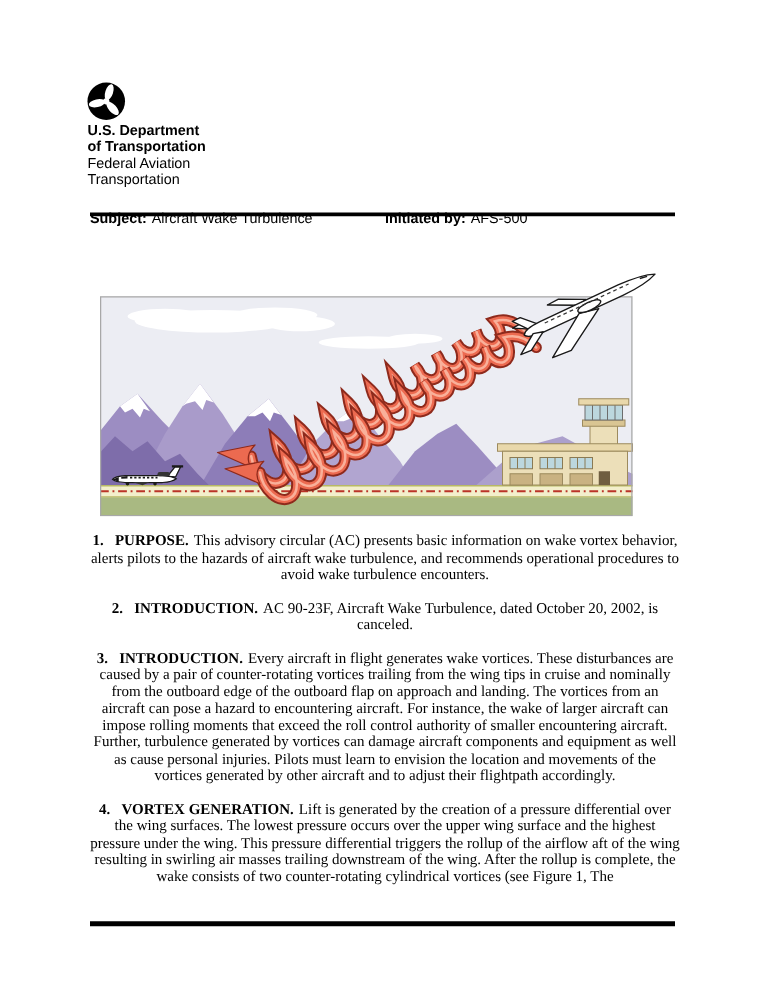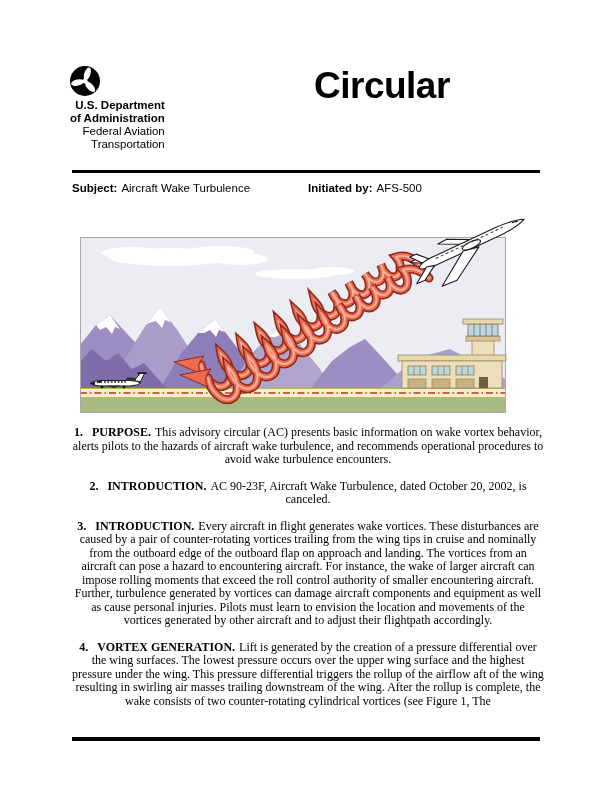--- a/index.html
+++ b/index.html
@@ -2,28 +2,28 @@
 <html><head>
 <meta charset="utf-8">
 <style>
   html,body{margin:0;padding:0;background:#ffffff;}
   .page{
     position:relative;width:612px;height:792px;background:#ffffff;
     font-family:"Liberation Sans",sans-serif;color:#000;overflow:hidden;
   }
   
   .logo{position:absolute;left:68px;top:64px;width:34px;height:34px;}
-  .agency{position:absolute;left:70px;top:99px;font-size:11.5px;line-height:13px;text-align:right;}
+  .agency{position:absolute;left:70px;top:99px;font-size:11.5px;line-height:13px;}
   .agency .b{font-weight:bold;}
   .doc-title{position:absolute;left:314px;top:62px;font-size:37px;line-height:47px;
     font-weight:bold;letter-spacing:-0.5px;}
   .rule{position:absolute;background:#000;}
   .head-rule{left:72px;top:170px;width:468px;height:2.5px;}
   .foot-rule{left:72px;top:737px;width:468px;height:4px;}
-  .meta{position:absolute;top:179px;font-size:11.5px;line-height:18px;}
+  .meta{position:absolute;top:166px;font-size:11.5px;line-height:18px;}
   .meta .lbl{font-weight:bold;margin-right:4px;}
   .meta-col1{left:72px;}
   .meta-col2{left:308px;}
   .meta-col3{left:434px;}
   .meta-row{height:18px;white-space:nowrap;}
   
   .figure{position:absolute;left:80px;top:212px;width:455px;height:201px;}
   
   .bodytext{
     position:absolute;left:72px;top:426px;width:472px;
@@ -46,27 +46,26 @@
         <circle r="2.5"></circle>
         <ellipse cx="0" cy="-7.6" rx="3.1" ry="6.6" transform="rotate(18)"></ellipse>
         <ellipse cx="0" cy="-7.6" rx="3.1" ry="6.6" transform="rotate(138)"></ellipse>
         <ellipse cx="0" cy="-7.6" rx="3.1" ry="6.6" transform="rotate(258)"></ellipse>
       </g>
     </svg>
   </div>
 
   <div class="agency">
     <div class="b">U.S. Department</div>
-    <div class="b">of Administration</div>
+    <div class="b">of Transportation</div>
     <div>Federal Aviation</div>
     <div>Transportation</div>
   </div>
 
   <div class="doc-title">
-    <div>Circular</div>
   </div>
 
   <div class="rule head-rule"></div>
 
   <div class="meta meta-col1">
     <div class="meta-row">
       <span class="lbl">Subject:</span><span>Aircraft Wake Turbulence</span>
     </div>
   </div>
   <div class="meta meta-col2">

